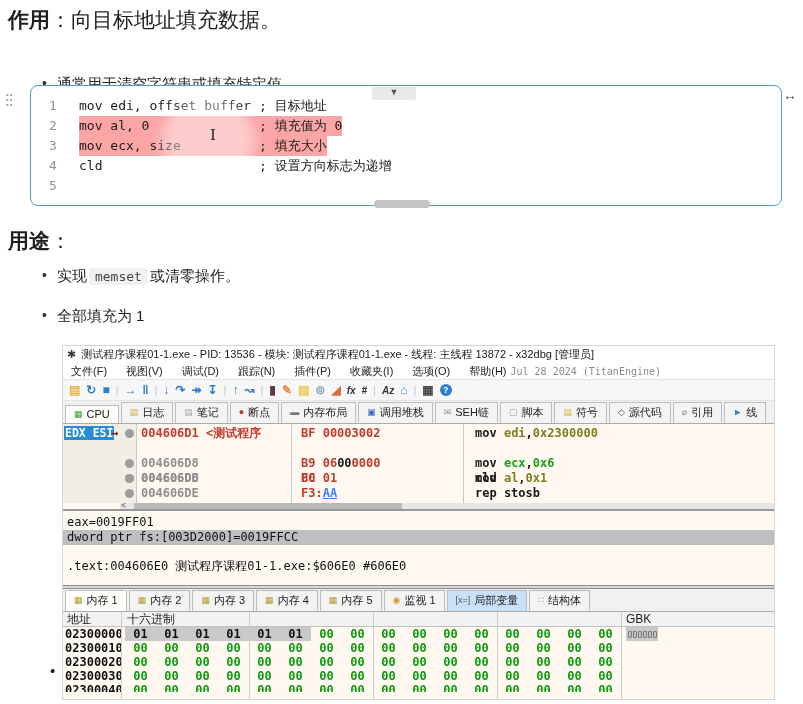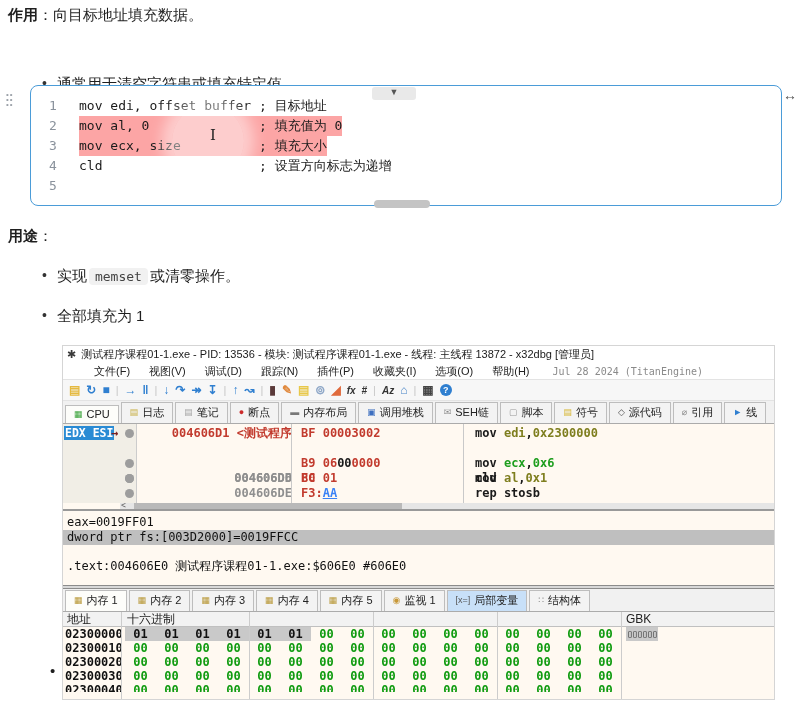--- a/index.html
+++ b/index.html
@@ -1,20 +1,20 @@
 <!DOCTYPE html>
 <html><head>
 <meta charset="utf-8">
 <style>
   html,body{margin:0;padding:0;background:#fff;}
   #page{position:relative;width:803px;height:704px;background:#ffffff;overflow:hidden;
         font-family:"Liberation Sans",sans-serif;color:#1f1f1f;}
   .abs{position:absolute;}
   
-  .h1{left:8px;top:6px;font-size:15px;text-align:center;}
+  .h1{left:8px;top:6px;font-size:21px;text-align:center;}
   .h1 b{font-weight:bold;}
   .docli{font-size:15px;display:flex;align-items:flex-start;}
   .docli::before{content:"•";margin-right:10px;font-size:14px;color:#333;}
   .chip{font-family:"DejaVu Sans Mono",monospace;font-size:13px;background:#f1f1f1;
         border-radius:4px;padding:1px 6px;color:#444;margin:0 2px;}
   
   #codeblock{left:30px;top:85px;width:752px;height:121px;border:1px solid #4b9cd8;
              border-radius:8px;background:#fff;padding-top:10px;box-sizing:border-box;}
   .codeline{height:20px;line-height:20px;font-family:"DejaVu Sans Mono",monospace;
             font-size:13px;white-space:pre;display:flex;}
@@ -27,21 +27,21 @@
   #resize-ic{left:783px;top:87px;font-size:14px;color:#555;}
   #code-hscroll{left:374px;top:200px;width:56px;height:8px;background:#c4c4c4;border-radius:4px;z-index:5;}
   #halo{left:172px;top:105px;width:72px;height:72px;border-radius:50%;
         background:rgba(255,255,255,0.45);box-shadow:0 0 14px 10px rgba(255,255,255,0.45);z-index:3;}
   #ibeam{left:210px;top:126px;font-family:"DejaVu Serif",serif;font-size:15px;color:#222;z-index:4;}
   
   #dbg{left:62px;top:345px;width:711px;height:353px;background:#fff;border:1px solid #d5d5d5;
        box-sizing:content-box;overflow:hidden;font-size:11px;}
   #dbg-title{height:17px;display:flex;align-items:center;padding-left:4px;gap:5px;color:#1a1a1a;}
   #bug-ic{color:#3a3a3a;font-size:11px;}
-  #dbg-menu{height:16px;display:flex;align-items:center;padding-left:8px;gap:19px;margin-left:23px;}
+  #dbg-menu{height:16px;display:flex;align-items:center;padding-left:8px;}
   .menu-item{color:#222;}
   #build-date{font-family:"DejaVu Sans Mono",monospace;font-size:10px;color:#8a8a8a;margin-left:4px;}
   #dbg-toolbar{height:20px;background:#f7f7f7;border-top:1px solid #e3e3e3;border-bottom:1px solid #e3e3e3;
                display:flex;align-items:center;gap:6px;padding-left:6px;font-size:12px;}
   .tb-ic{font-weight:bold;line-height:1;}
   .tb-txt{font-size:10px;font-style:italic;font-weight:bold;}
   .tb-sep{color:#c8c8c8;font-size:11px;}
   .help-badge{background:#2f7fd0;color:#fff !important;border-radius:50%;width:12px;height:12px;
               font-size:9px;text-align:center;line-height:12px;font-style:normal;}
   .tabbar{background:#f1f1f1;border-bottom:1px solid #ababab;display:flex;align-items:flex-end;
@@ -51,21 +51,21 @@
   .tab .tic{font-size:9px;line-height:1;}
   .tab.active{background:#fdfdfa;position:relative;z-index:2;}
   .tab.hlblue{background:#c8e0f8;}
   
   #disasm{position:relative;height:85px;background:#fff9f1;
           font-family:"DejaVu Sans Mono",monospace;font-size:12px;}
   #regstrip{position:absolute;left:0;top:0;width:73px;height:79px;background:#f1eee6;border-right:1px solid #ccc;}
   #reglabel{position:absolute;left:1px;top:2px;background:#2a8bd4;color:#fff;font-weight:bold;
             font-size:11.5px;padding:0 1px;z-index:2;}
   #regarrow{position:absolute;left:48px;top:2px;color:#7c1f1f;font-weight:bold;z-index:2;}
-  .da-row{position:absolute;left:0;right:0;height:15px;line-height:15px;text-align:right;}
+  .da-row{position:absolute;left:0;right:0;height:15px;line-height:15px;}
   .da-dot{position:absolute;left:62px;top:3px;width:9px;height:9px;border-radius:50%;background:#9d9d9d;}
   .da-addr{position:absolute;left:78px;width:151px;overflow:hidden;white-space:nowrap;font-weight:bold;}
   .da-bytes{position:absolute;left:238px;font-weight:bold;white-space:pre;}
   .da-instr{position:absolute;left:412px;font-weight:bold;white-space:pre;}
   .vline{position:absolute;top:0;width:1px;background:#c9c9c9;}
   #da-scroll{position:absolute;left:57px;right:0;top:79px;height:6px;background:#e6e6e6;}
   #da-thumb{position:absolute;left:14px;width:268px;height:6px;background:#b9b9b9;}
   #da-left-arrow{position:absolute;left:58px;top:77px;font-size:8px;color:#666;
                  font-family:"DejaVu Sans Mono",monospace;z-index:2;}
   
@@ -240,20 +240,21 @@
             <span class="da-instr"><span style="color: rgb(26, 26, 26);">mov </span><span style="color: rgb(126, 126, 30);">edi</span><span style="color: rgb(26, 26, 26);">,</span><span style="color: rgb(126, 126, 30);">0x2300000</span></span>
           </div>
           <div class="da-row" style="top: 20px; margin-top: 27px;">
             <span class="da-dot"></span>
             <span class="da-addr"><span style="color: rgb(143, 143, 143);">004606D6</span></span>
             <span class="da-bytes"><span style="color: rgb(194, 59, 46);">B0 01</span></span>
             <span class="da-instr"><span style="color: rgb(26, 26, 26);">mov </span><span style="color: rgb(126, 126, 30);">al</span><span style="color: rgb(26, 26, 26);">,</span><span style="color: rgb(126, 126, 30);">0x1</span></span>
           </div>
           <div class="da-row" style="top: 32px;">
             <span class="da-dot"></span>
+            <span class="da-addr"><span style="color: rgb(143, 143, 143);">004606D8</span></span>
             <span class="da-bytes"><span style="color: rgb(194, 59, 46);">B9 06</span><span style="color: rgb(26, 26, 26);">00</span><span style="color: rgb(194, 59, 46);">0000</span></span>
             <span class="da-instr"><span style="color: rgb(26, 26, 26);">mov </span><span style="color: rgb(30, 158, 30);">ecx</span><span style="color: rgb(26, 26, 26);">,</span><span style="color: rgb(30, 158, 30);">0x6</span></span>
           </div>
           <div class="da-row" style="top: 47px;">
             <span class="da-dot"></span>
             <span class="da-addr"><span style="color: rgb(143, 143, 143);">004606DD</span></span>
             <span class="da-bytes"><span style="color: rgb(194, 59, 46);">FC</span></span>
             <span class="da-instr"><span style="color: rgb(26, 26, 26);">cld</span></span>
           </div>
           <div class="da-row" style="top: 62px;">

